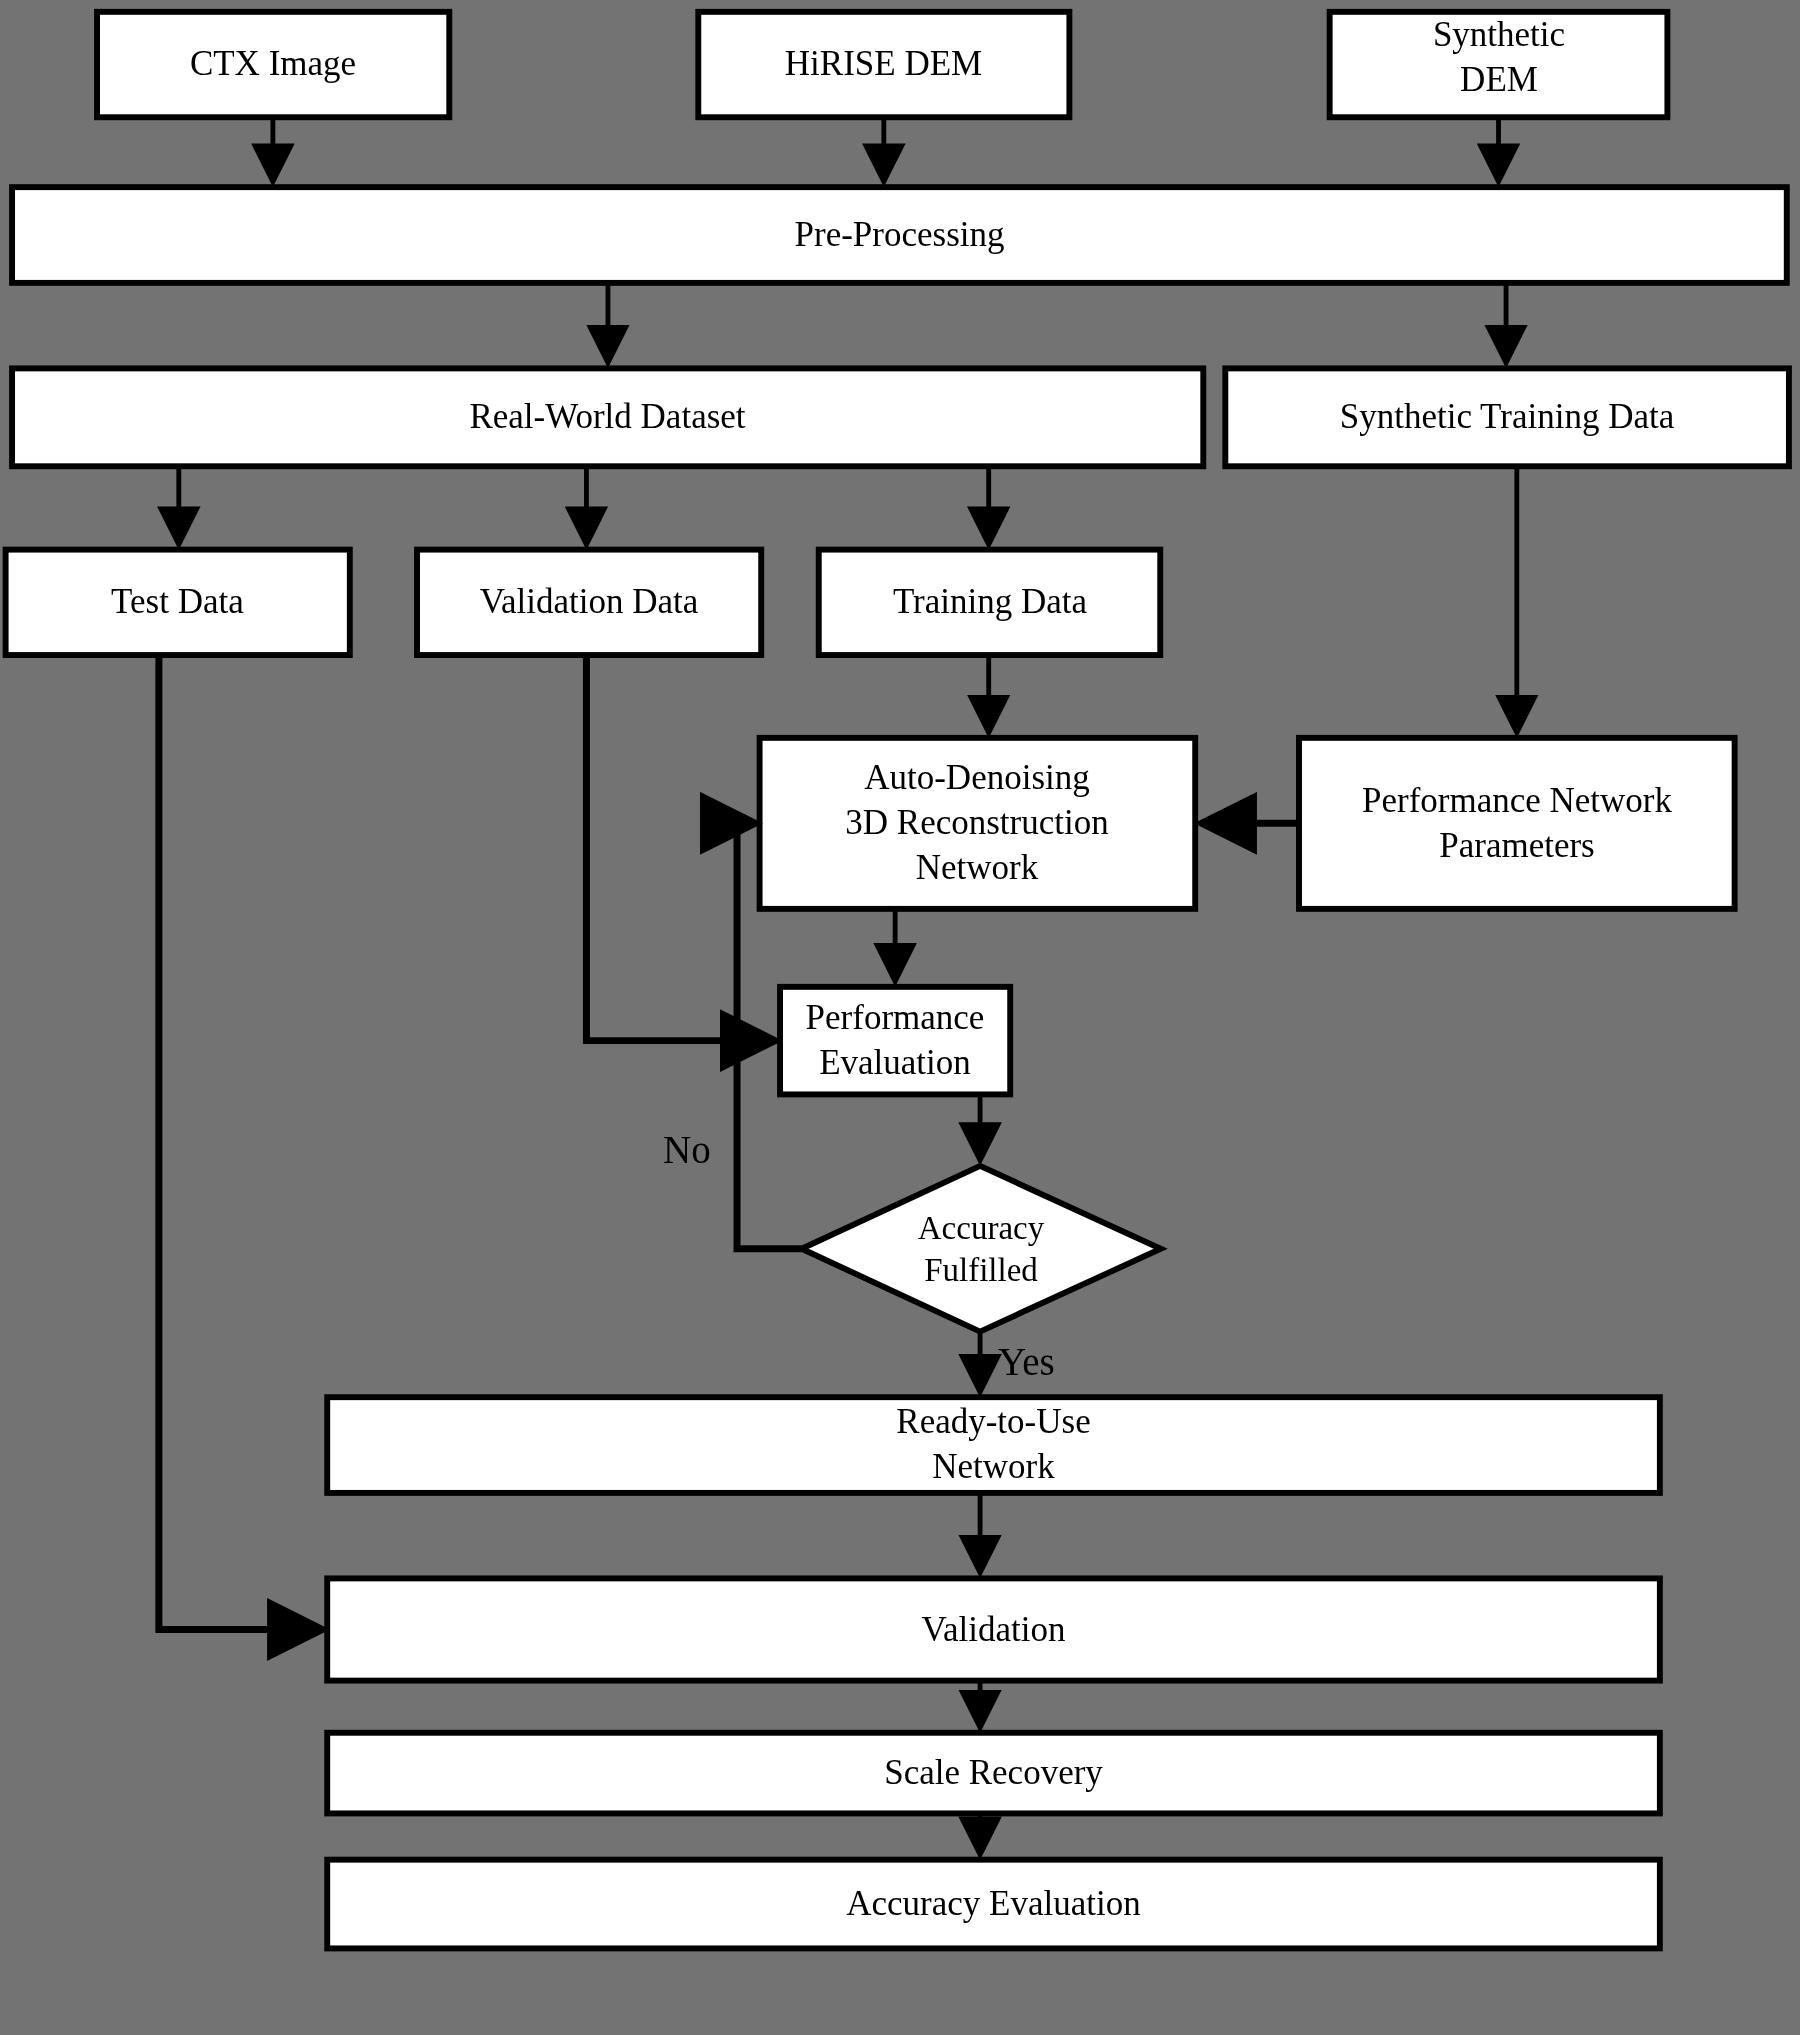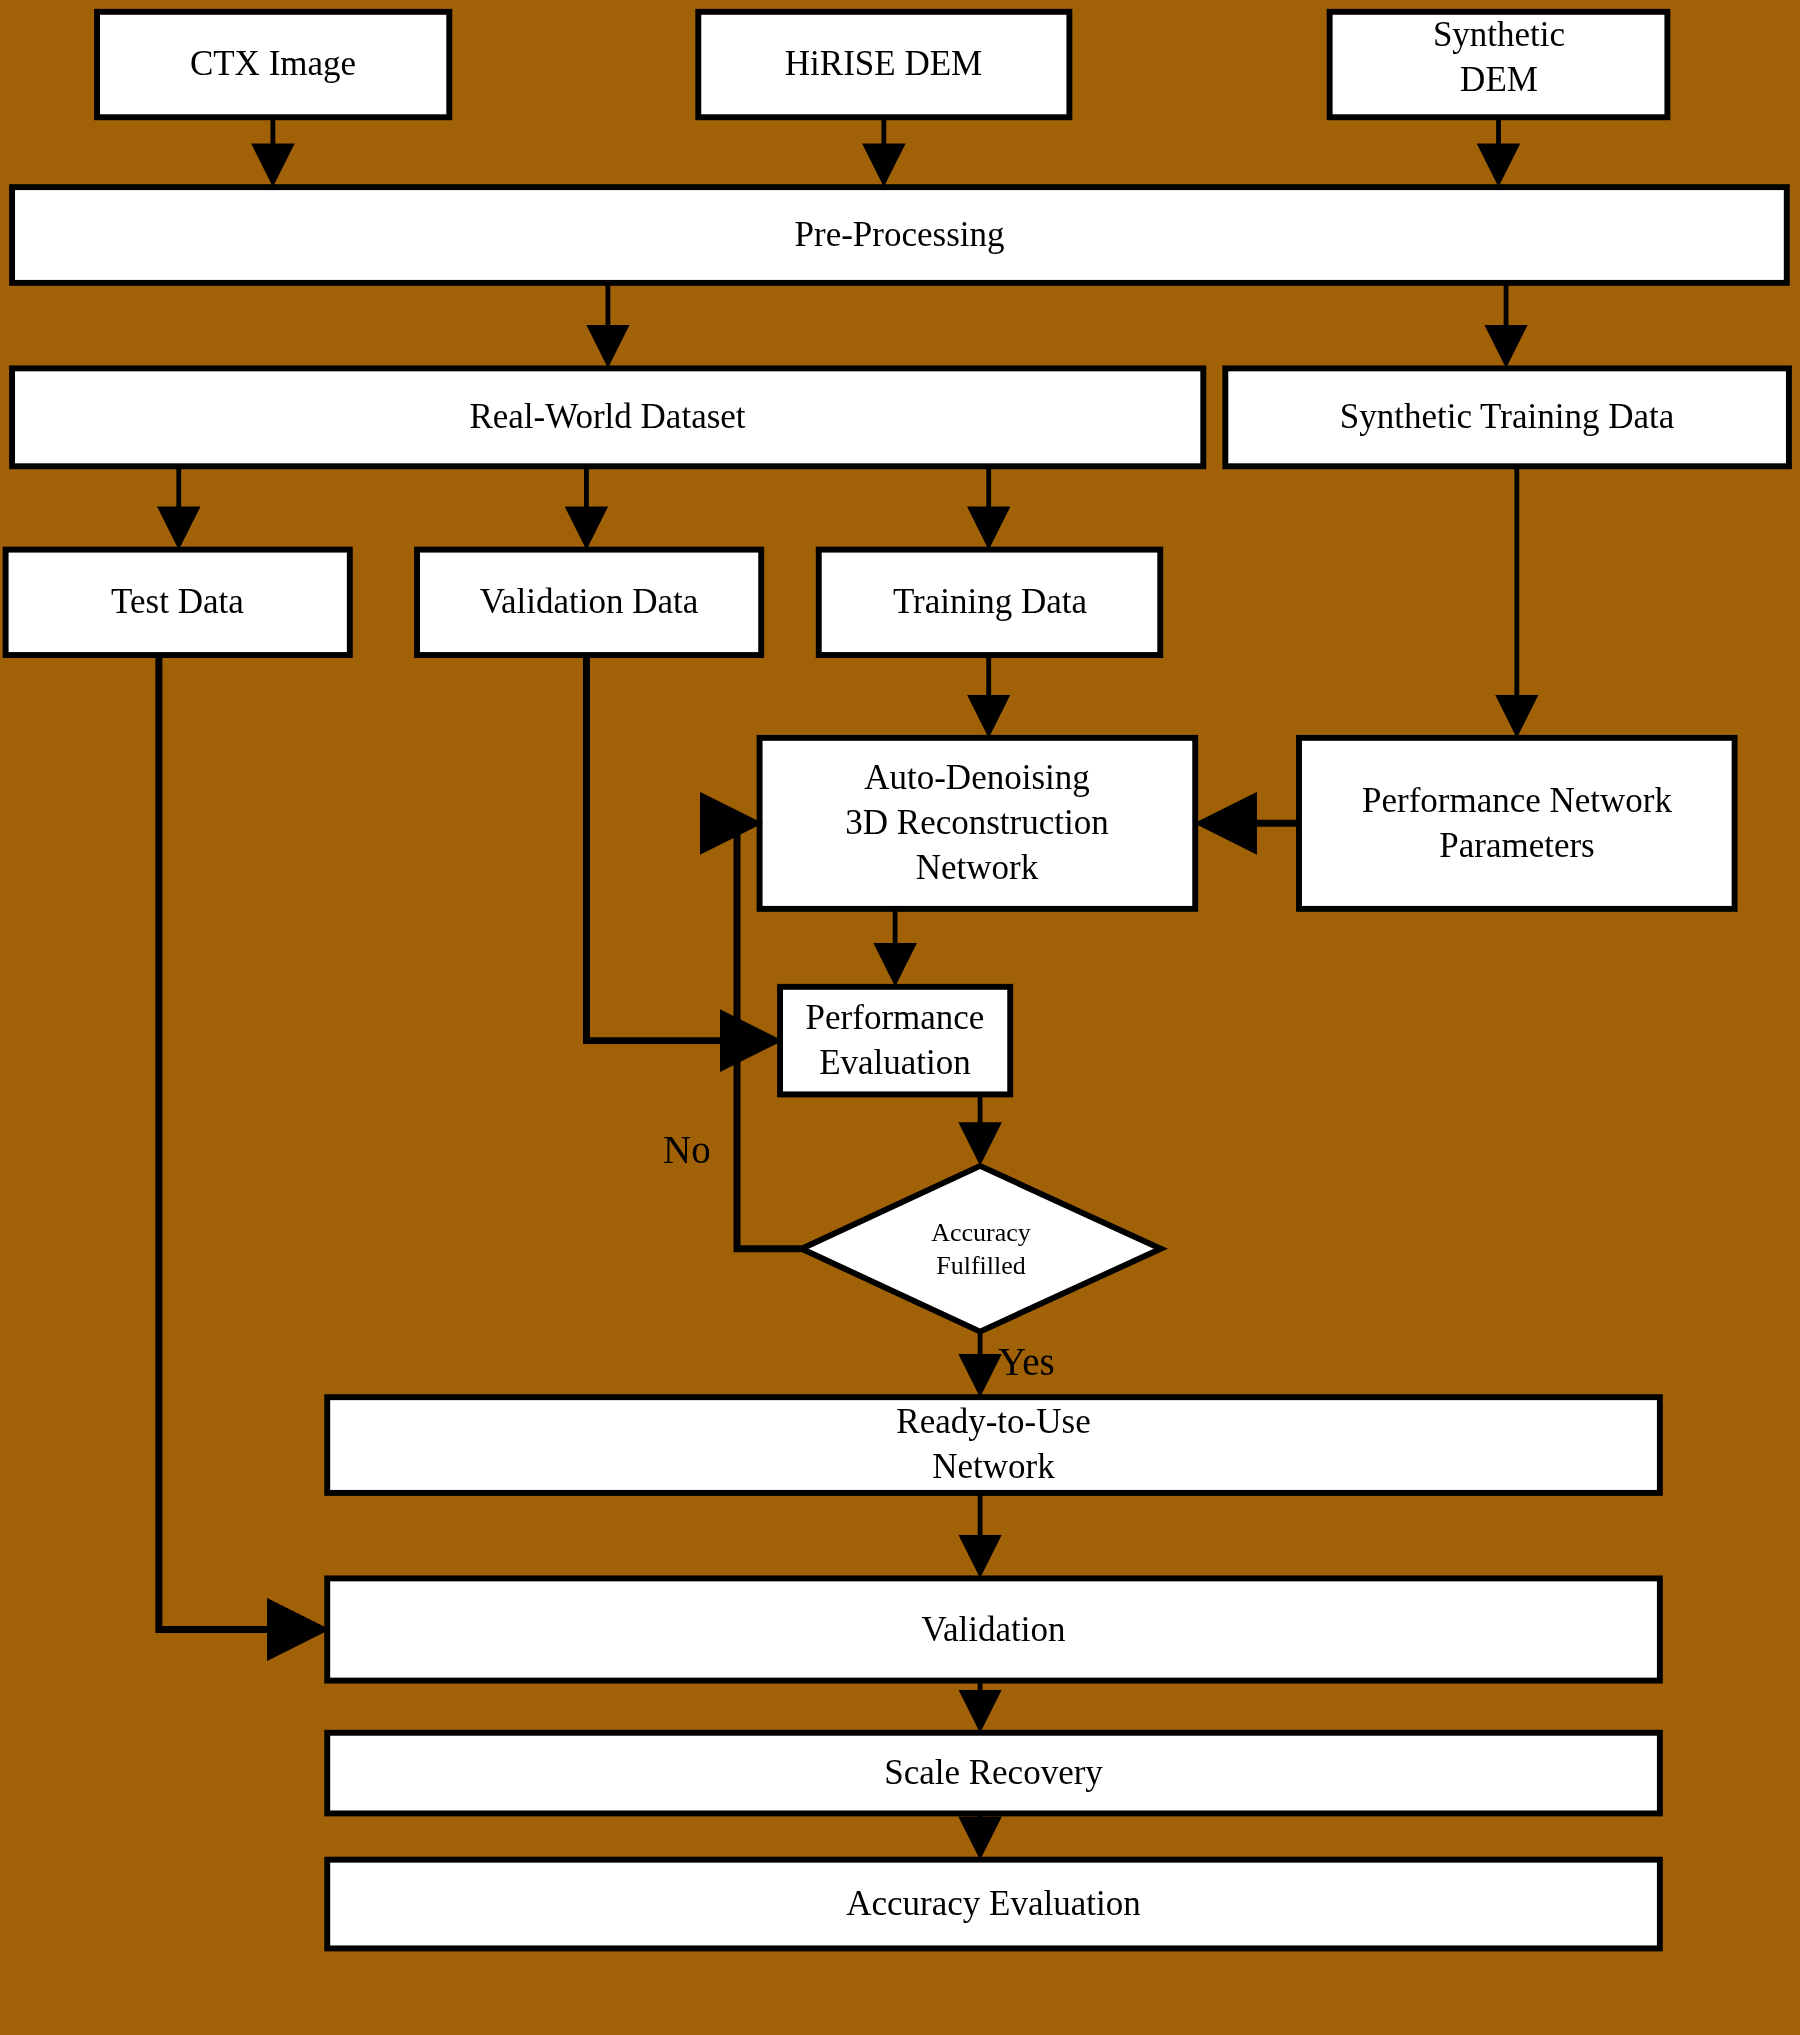--- a/index.html
+++ b/index.html
@@ -1,19 +1,19 @@
 <!DOCTYPE html>
 <html style="font-size:8.6px"><head>
 <meta charset="utf-8">
 <style>
   html,body{margin:0;padding:0;background:#ffffff;}
   #stage{
     position:relative;
     width:1801px;height:2035px;
-    background:#a16207;
+    background:#737373;
     font-family:"Liberation Serif","DejaVu Serif",serif;
     overflow:hidden;
   }
   svg.flow{position:absolute;left:0;top:0;width:1801px;height:2035px;display:block;}
   .node-rect{fill:#ffffff;stroke:#000000;stroke-width:11;}
   .node-diamond{fill:#ffffff;stroke:#000000;stroke-width:11;}
   .edge{stroke:#000000;stroke-width:9;fill:none;}
   .edge-thick{stroke:#000000;stroke-width:13;fill:none;}
   .node-label{
     position:absolute;
@@ -130,21 +130,21 @@
   <div class="node-label" style="left:759px;top:738px;width:436px;height:171px;">Auto-Denoising
 3D Reconstruction
 Network</div>
 
   <div class="node-label" style="left:1299px;top:738px;width:436px;height:171px;">Performance Network
 Parameters</div>
 
   <div class="node-label" style="left:780px;top:987px;width:230px;height:108px;">Performance
 Evaluation</div>
 
-  <div class="node-label" style="left:861px;top:1179px;width:240px;height:140px;font-size:26px;">Accuracy
+  <div class="node-label" style="left:861px;top:1179px;width:240px;height:140px;font-size:33px;">Accuracy
 Fulfilled</div>
 
   <div class="node-label" style="left:327px;top:1397px;width:1333px;height:96px;">Ready-to-Use
 Network</div>
 
   <div class="node-label" style="left:327px;top:1579px;width:1333px;height:102px;">Validation</div>
 
   <div class="node-label" style="left:327px;top:1733px;width:1333px;height:81px;">Scale Recovery</div>
 
   <div class="node-label" style="left:327px;top:1860px;width:1333px;height:89px;">Accuracy Evaluation</div>

